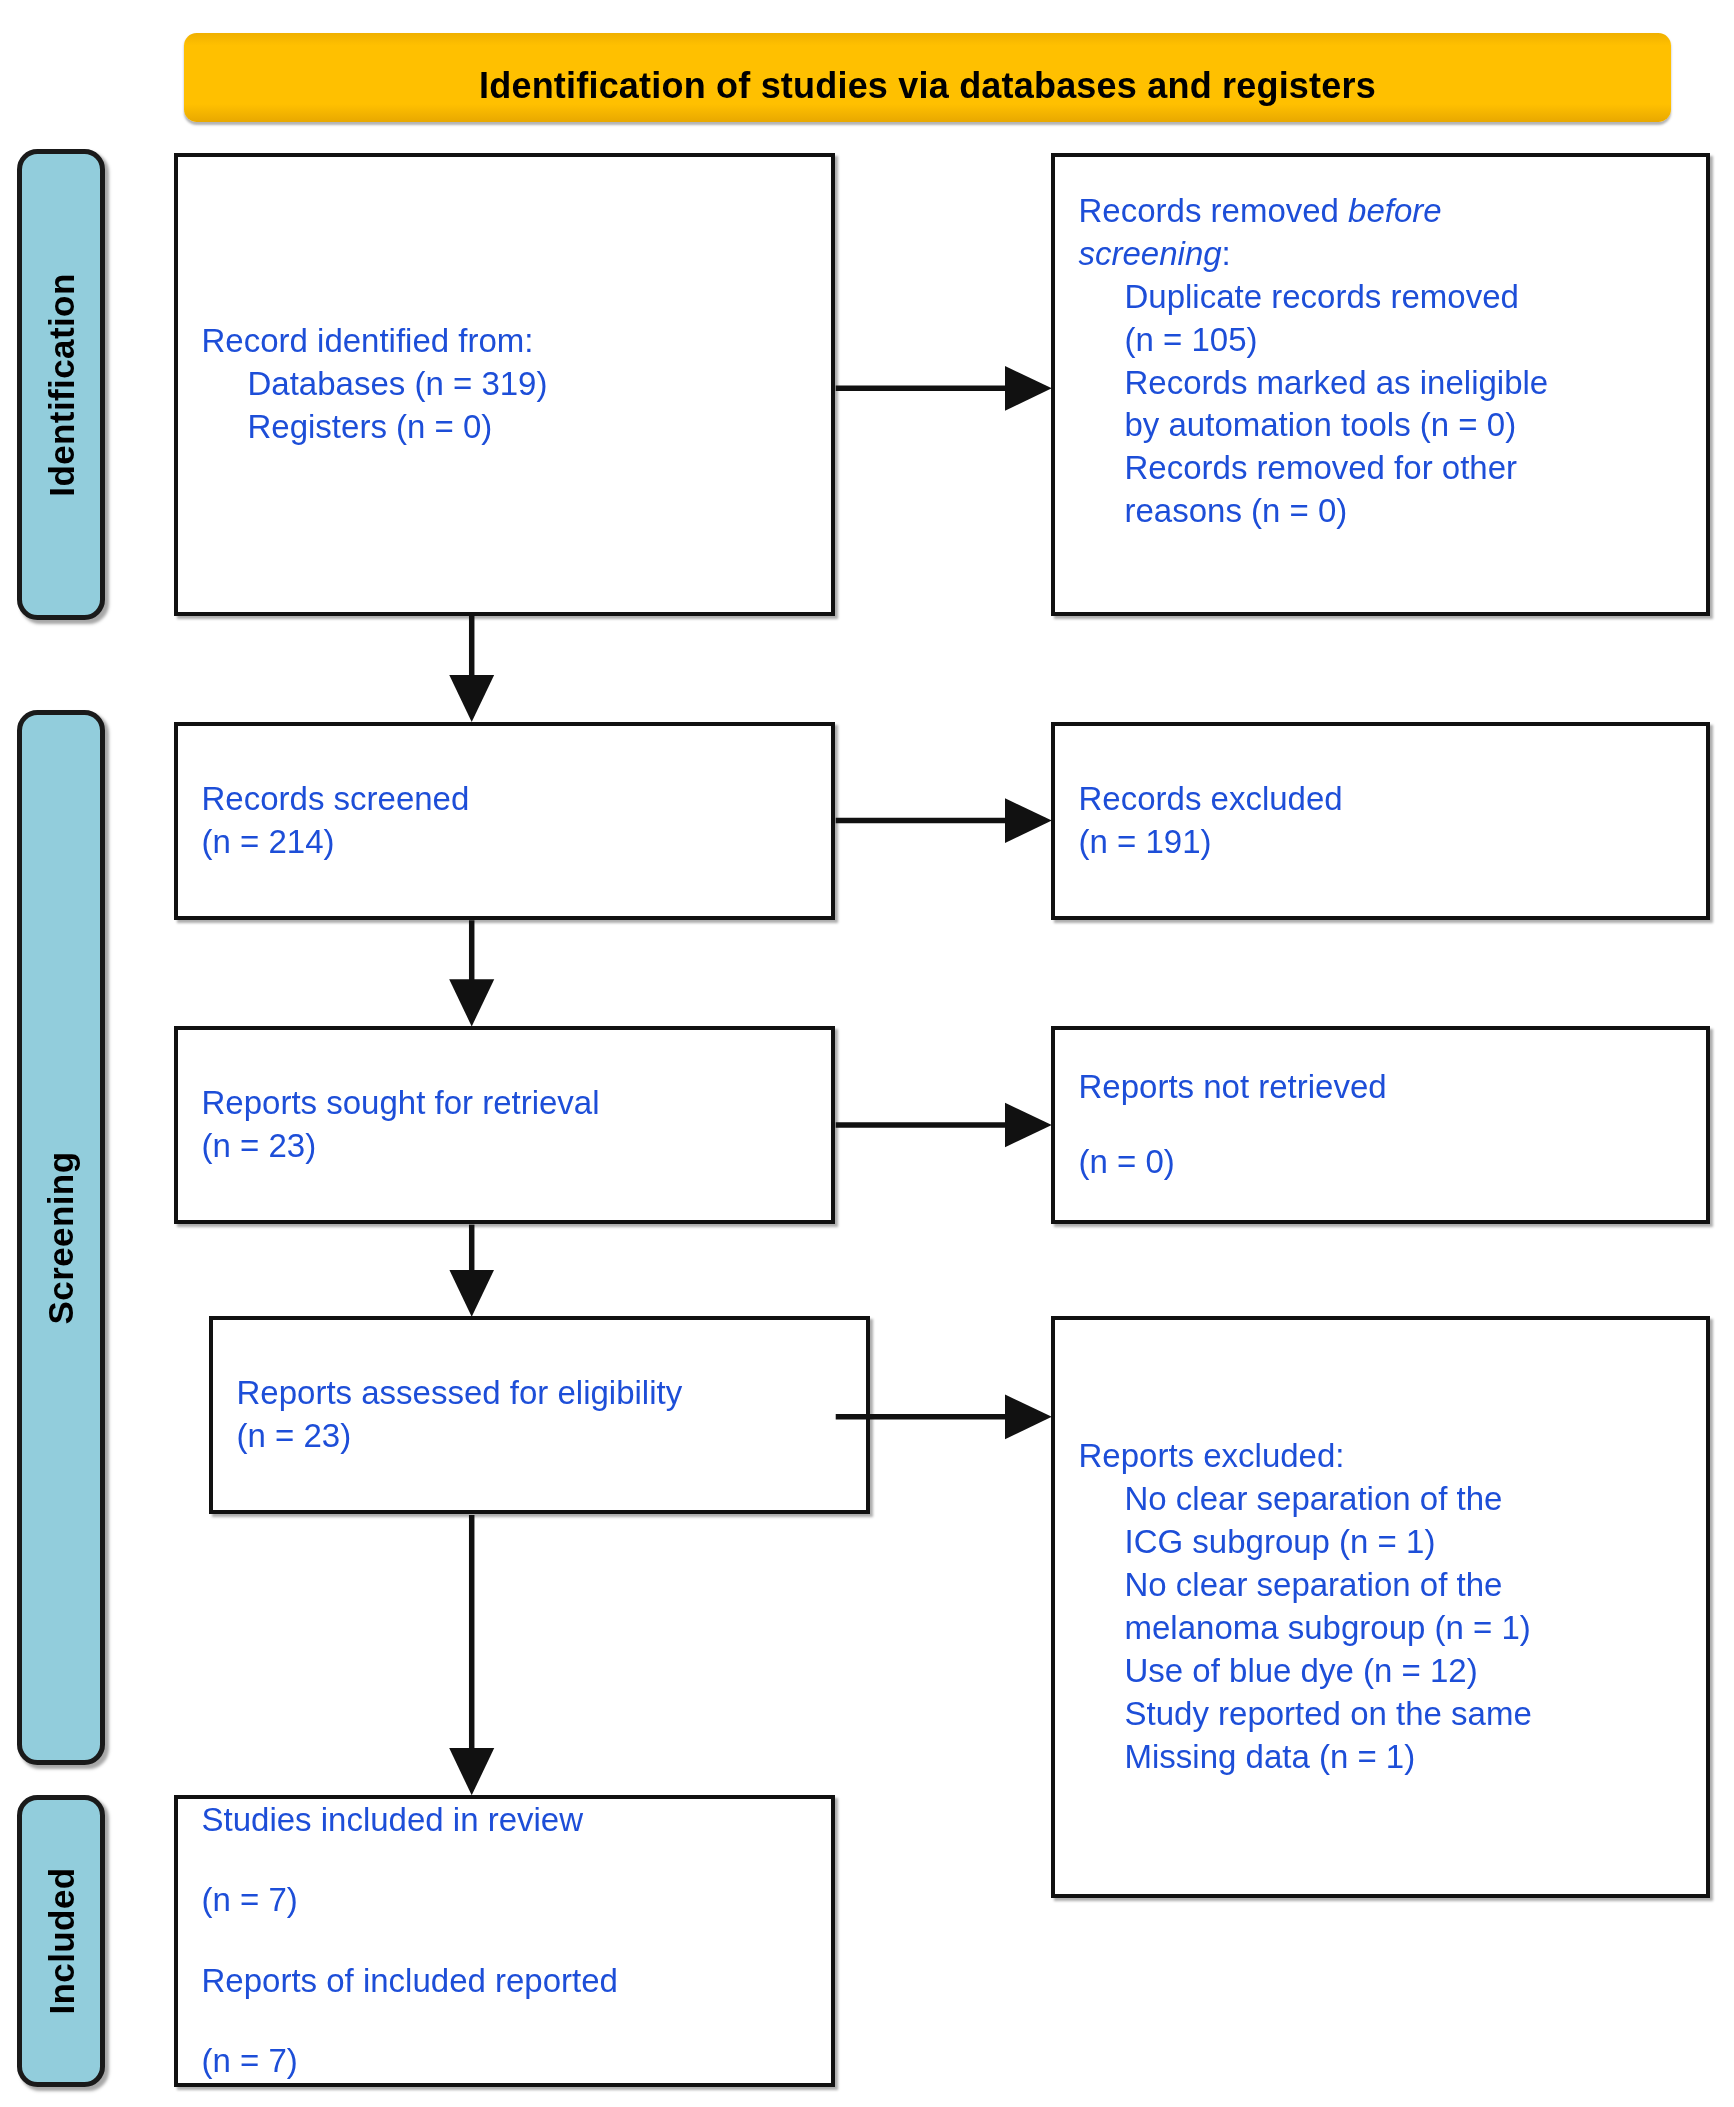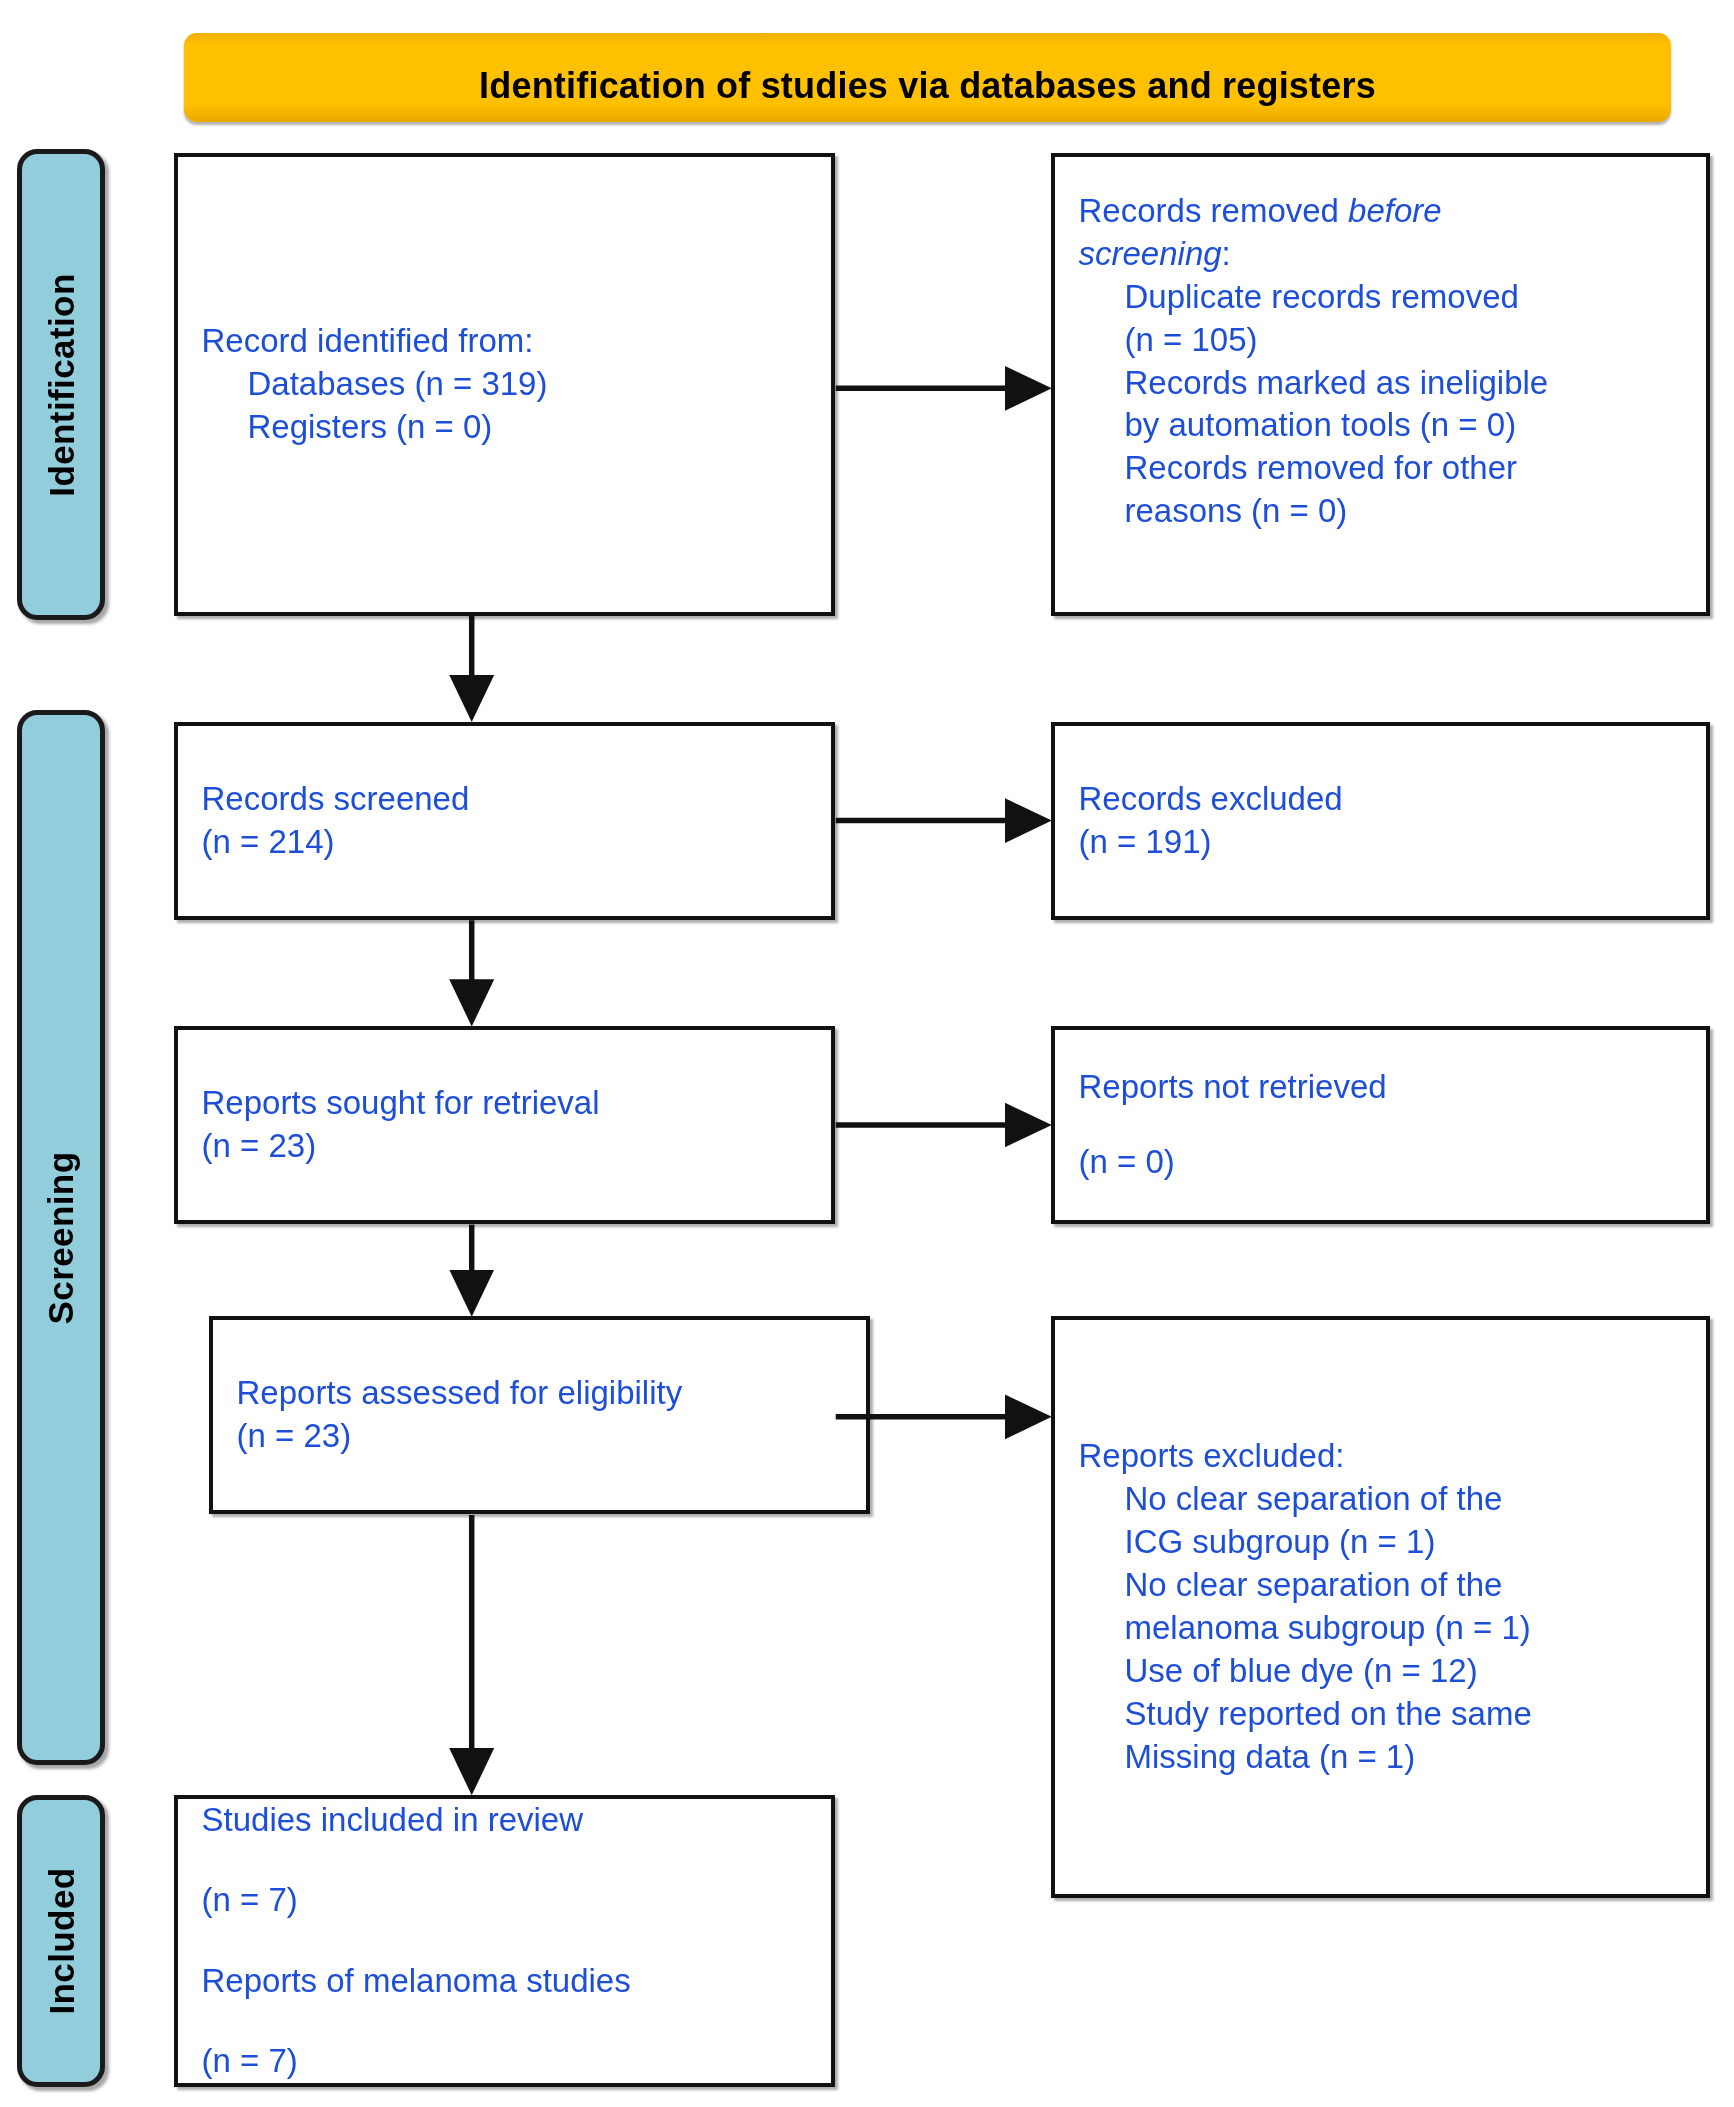--- a/index.html
+++ b/index.html
@@ -182,21 +182,21 @@
     <p class="indent">No clear separation of the</p>
     <p class="indent">melanoma subgroup (n = 1)</p>
     <p class="indent">Use of blue dye (n = 12)</p>
     <p class="indent">Study reported on the same</p>
     <p class="indent">Missing data (n = 1)</p>
   </div>
 
   <div class="box" id="box-included">
     <p>Studies included in review</p>
     <p>(n = 7)</p>
-    <p>Reports of melanoma studies</p>
+    <p>Reports of included reported</p>
     <p>(n = 7)</p>
   </div>
 
   <svg id="arrows" viewBox="0 0 2211 2687">
     <defs>
       <marker id="ah" markerWidth="9" markerHeight="9" refX="7.4" refY="4.5" orient="auto" markerUnits="strokeWidth">
         <path d="M0,0.4 L8.6,4.5 L0,8.6 z" fill="#111111"></path>
       </marker>
     </defs>
 

